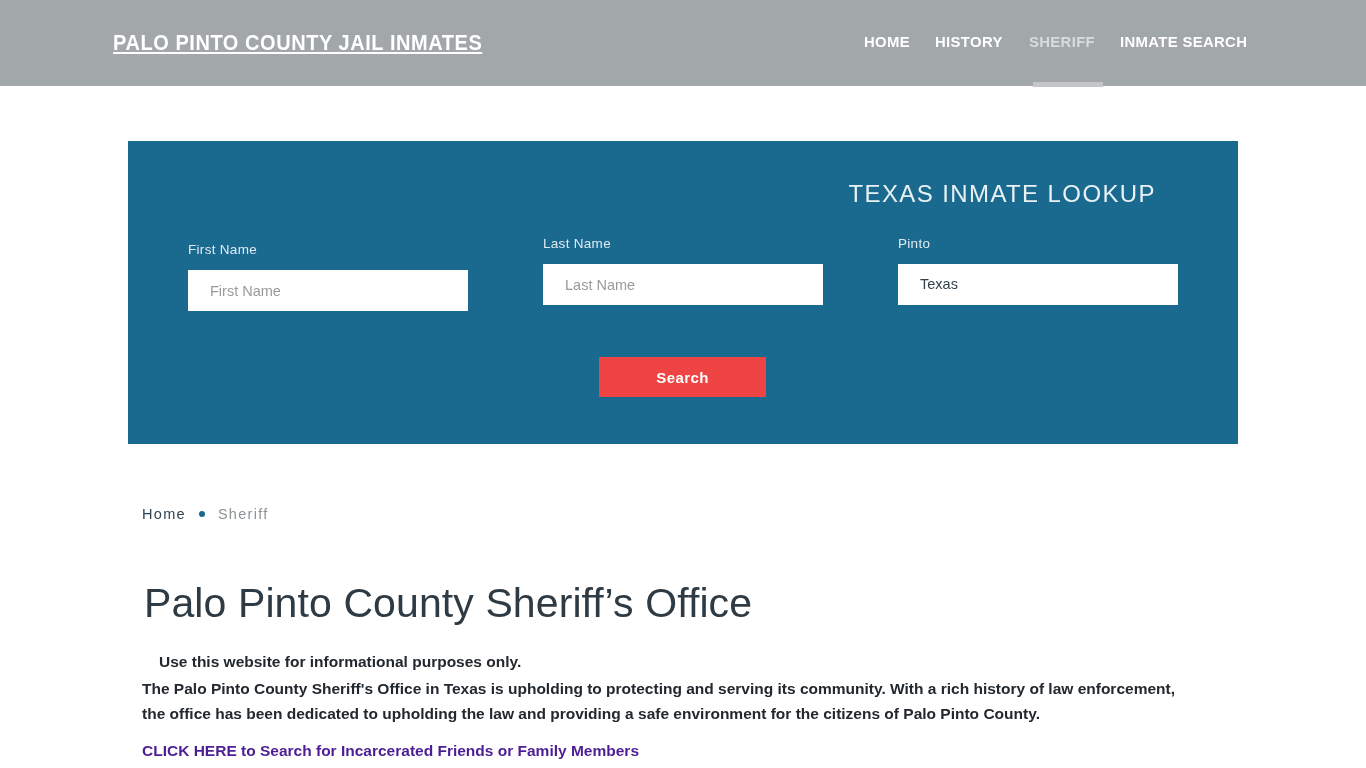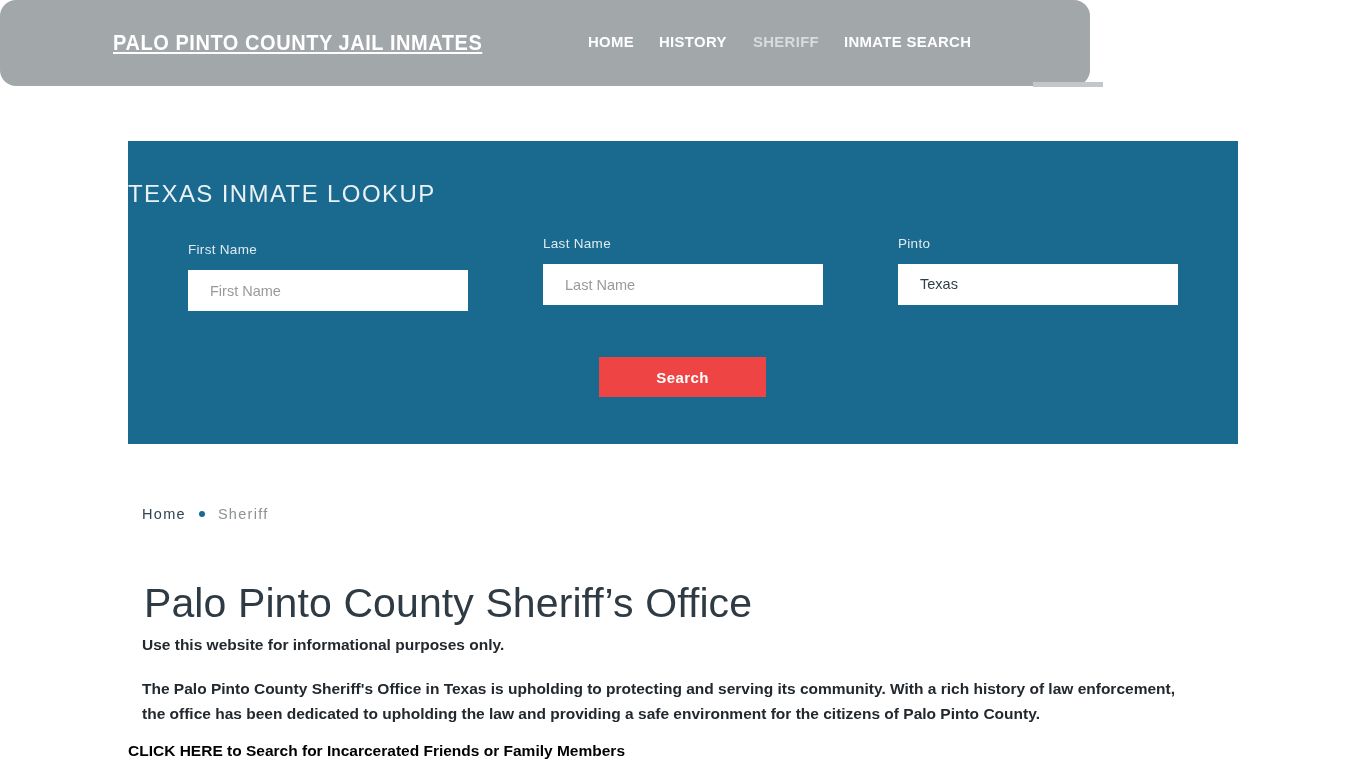--- a/index.html
+++ b/index.html
@@ -8,23 +8,22 @@
     width: 1366px; height: 768px;
     background: #ffffff;
     font-family: "Liberation Sans", sans-serif;
     overflow: hidden;
   }
 
   
   .site-header {
     position: absolute;
     top: 0; left: 0;
-    width: 1090px; height: 86px;
+    width: 1366px; height: 86px;
     background: #a2a7aa;
-    border-radius: 16px;
   }
   .brand {
     position: absolute;
     left: 113px; top: 31px;
     font-family: "Liberation Sans Narrow", "Liberation Sans", sans-serif;
     font-size: 21.5px;
     font-weight: bold;
     letter-spacing: 0.6px;
     color: #ffffff;
     white-space: nowrap;
@@ -63,21 +62,21 @@
   .lookup-panel {
     position: absolute;
     left: 128px; top: 141px;
     width: 1110px; height: 303px;
     background: #1a6a90;
   }
   .lookup-title {
     position: absolute;
     left: 0; top: 39px;
     width: 1028px;
-    text-align: left;
+    text-align: right;
     font-size: 24px;
     font-weight: normal;
     letter-spacing: 1.4px;
     color: #e9f1f5;
   }
   .field-group { position: absolute; }
   .fg-first { left: 60px;  top: 101px; }
   .fg-last  { left: 415px; top: 95px; }
   .fg-state { left: 770px; top: 95px; }
 
@@ -163,45 +162,45 @@
     font-family: "Liberation Sans Narrow", "Liberation Sans", sans-serif;
     font-size: 41px;
     font-weight: normal;
     letter-spacing: 0.1px;
     color: #2f3b44;
     white-space: nowrap;
   }
   .lede {
     position: absolute;
     left: 142px; top: 636px;
-    margin: 0;
+    margin: 17px;
     font-family: "Liberation Sans Narrow", "Liberation Sans", sans-serif;
     font-size: 15.5px;
     font-weight: bold;
     color: #22282d;
     white-space: nowrap;
   }
   .body-copy {
     position: absolute;
     left: 142px; top: 676px;
     width: 1046px;
     margin: 0;
     font-family: "Liberation Sans Narrow", "Liberation Sans", sans-serif;
     font-size: 15.5px;
     font-weight: bold;
     line-height: 25px;
     color: #22282d;
   }
   .cta-link {
     position: absolute;
-    left: 128px; top: 742px;
-    font-family: "Liberation Sans Narrow", "Liberation Sans", sans-serif;
-    font-size: 15.5px;
-    font-weight: bold;
-    color: #000000;
+    left: 142px; top: 742px;
+    font-family: "Liberation Sans Narrow", "Liberation Sans", sans-serif;
+    font-size: 15.5px;
+    font-weight: bold;
+    color: #4c1d95;
     text-decoration: none;
     cursor: pointer;
     white-space: nowrap;
   }
 </style>
 </head>
 <body>
 
 <header class="site-header">
   <a class="brand" href="#">PALO PINTO COUNTY JAIL INMATES</a>

